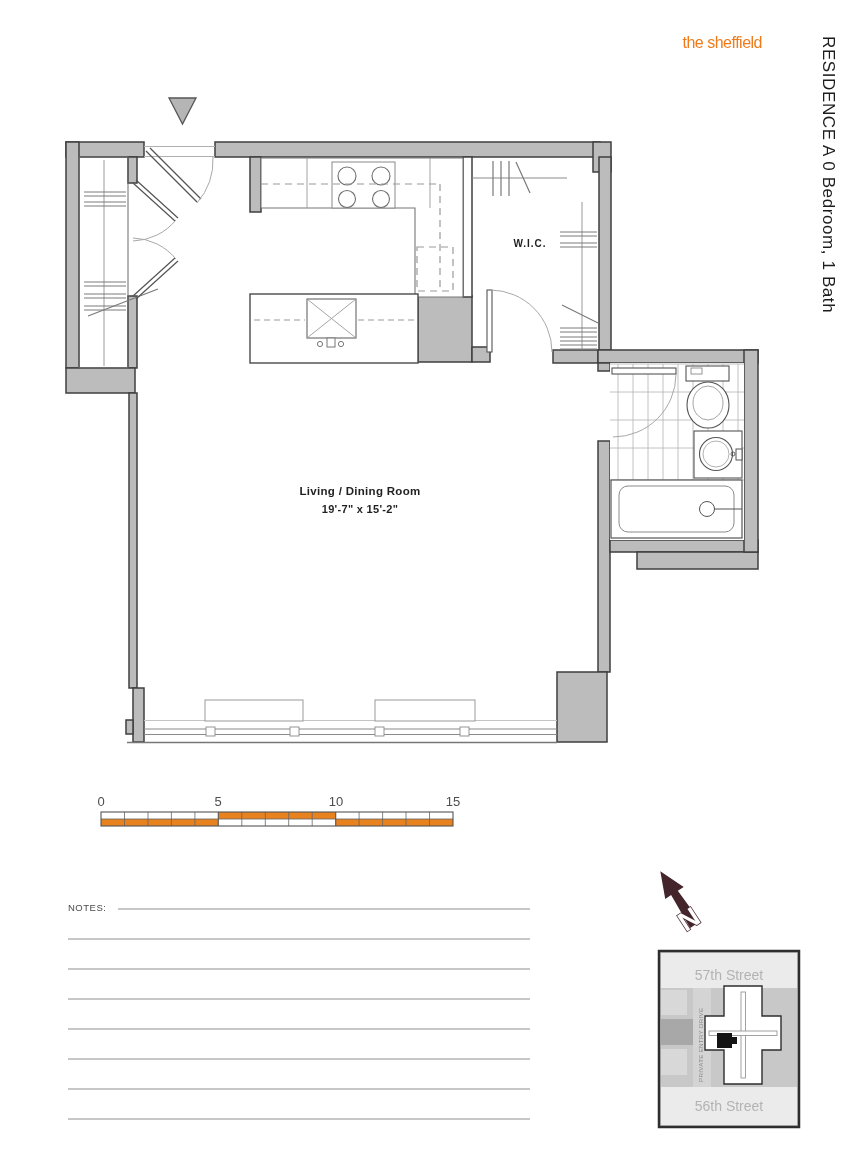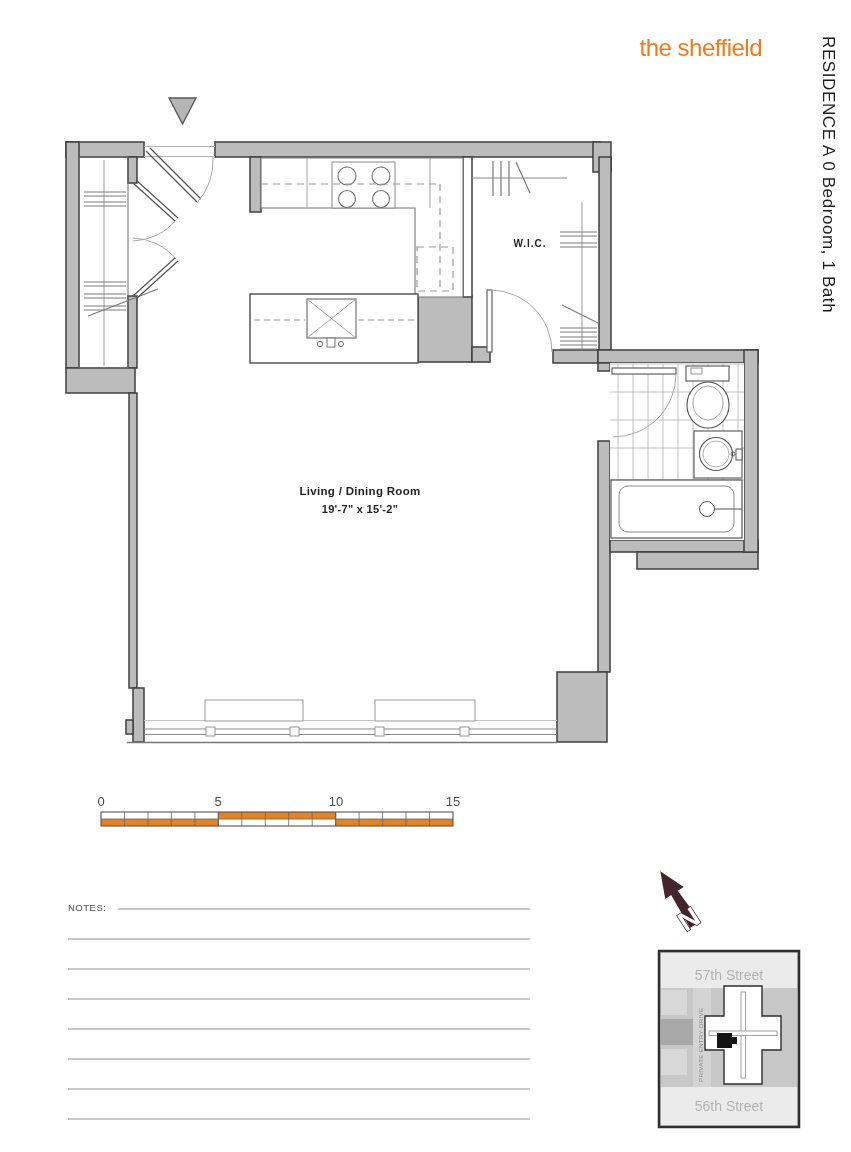--- a/index.html
+++ b/index.html
@@ -1,17 +1,17 @@
 <!DOCTYPE html>
 <html><head>
 <meta charset="utf-8">
 <style>
   html,body{margin:0;padding:0;background:#ffffff;}
   body{width:851px;height:1152px;position:relative;font-family:"Liberation Sans",sans-serif;overflow:hidden;}
-  .logo{position:absolute;top:34px;right:89px;font-size:24px;letter-spacing:-0.5px;color:#ee7b1c;white-space:nowrap;}
+  .logo{position:absolute;top:34px;right:89px;font-size:16px;letter-spacing:-0.5px;color:#ee7b1c;white-space:nowrap;}
   .residence{position:absolute;left:838px;top:36px;transform:rotate(90deg);transform-origin:0 0;
              font-size:17px;letter-spacing:0.6px;color:#1c1c1c;white-space:nowrap;}
   svg text{font-family:"Liberation Sans",sans-serif;}
   .room-label{font-weight:bold;fill:#1f1f1f;}
 </style>
 </head>
 <body>
 
 
 

